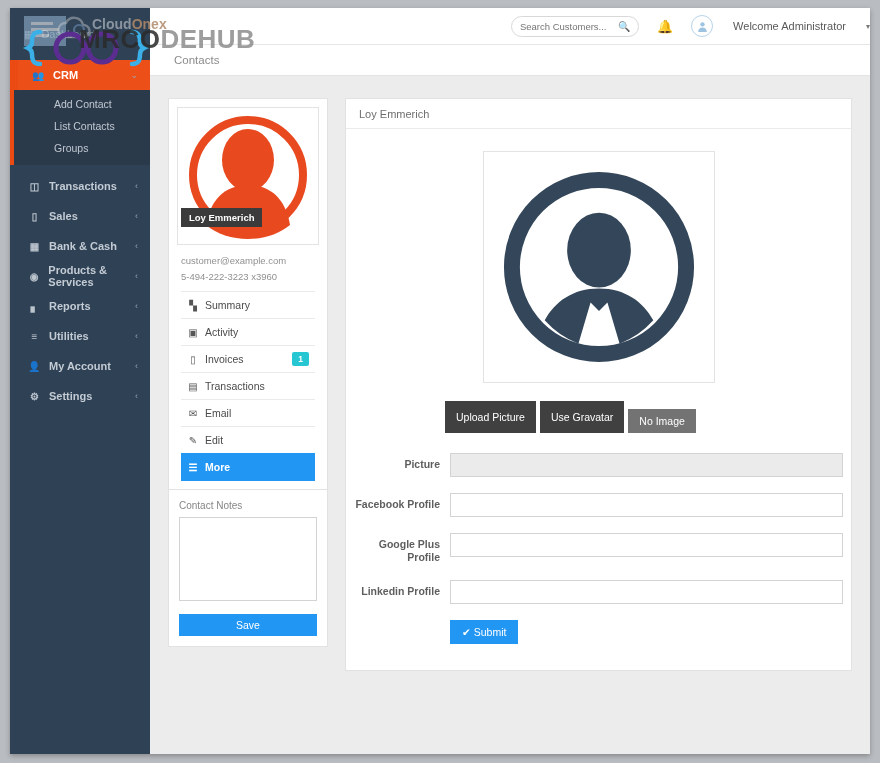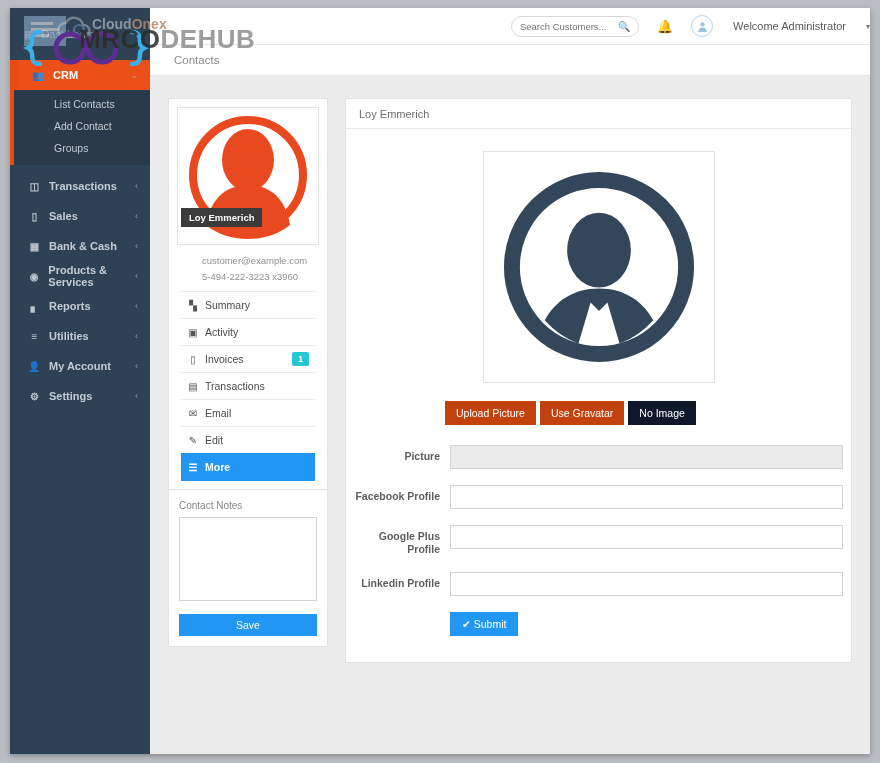--- a/index.html
+++ b/index.html
@@ -141,21 +141,21 @@
   .name-tag {
     position: absolute;
     left: 3px; bottom: 17px;
     background: #3b3b3b;
     color: #ffffff;
     font-size: 9.5px;
     font-weight: bold;
     padding: 4px 8px;
   }
   .contact-meta { padding: 8px 4px 6px 4px; }
-  .contact-meta div { font-size: 9.5px; color: #909090; line-height: 16px; margin-left: 21px; }
+  .contact-meta div { font-size: 9.5px; color: #909090; line-height: 16px; }
   .menu-list { padding: 0 4px; }
   .menu-item {
     display: flex; align-items: center;
     border-top: 1px solid #eaeaea;
     height: 27px;
     font-size: 10.5px;
     color: #4a4a4a;
     gap: 6px;
     padding: 0 6px;
     position: relative;
@@ -223,22 +223,22 @@
   .btn-row {
     display: flex; gap: 4px;
     margin: 18px 0 0 99px;
   }
   .btn {
     border: none; color: #fff;
     font-size: 10.5px; padding: 6px 11px;
     cursor: pointer;
     font-family: "Liberation Sans", sans-serif;
   }
-  .btn-teal { background: #c2410c; }
-  .btn-gray { background: #0f172a; }
+  .btn-teal { background: #404040; }
+  .btn-gray { background: #737373; margin-top: 8px; }
 
   .form { margin-top: 20px; padding-right: 8px; }
   .form-row {
     display: flex; align-items: flex-start;
     margin-bottom: 16px;
   }
   .form-label {
     width: 94px; text-align: right;
     font-size: 10.5px; font-weight: bold; color: #5e5e5e;
     padding-top: 5px; line-height: 13px;
@@ -306,22 +306,22 @@
       <span>Dashboard</span>
     </div>
 
     <div class="nav-active-wrap">
       <div class="nav-item active">
         <span class="ico">👥</span>
         <span>CRM</span>
         <span class="chev">⌄</span>
       </div>
       <div class="subnav">
+        <a class="subnav-item">Add Contact</a>
         <a class="subnav-item">List Contacts</a>
-        <a class="subnav-item">Add Contact</a>
         <a class="subnav-item">Groups</a>
       </div>
     </div>
 
     <div class="nav-spacer"></div>
 
     <div class="nav-item">
       <span class="ico">◫</span>
       <span>Transactions</span>
       <span class="chev">‹</span>

